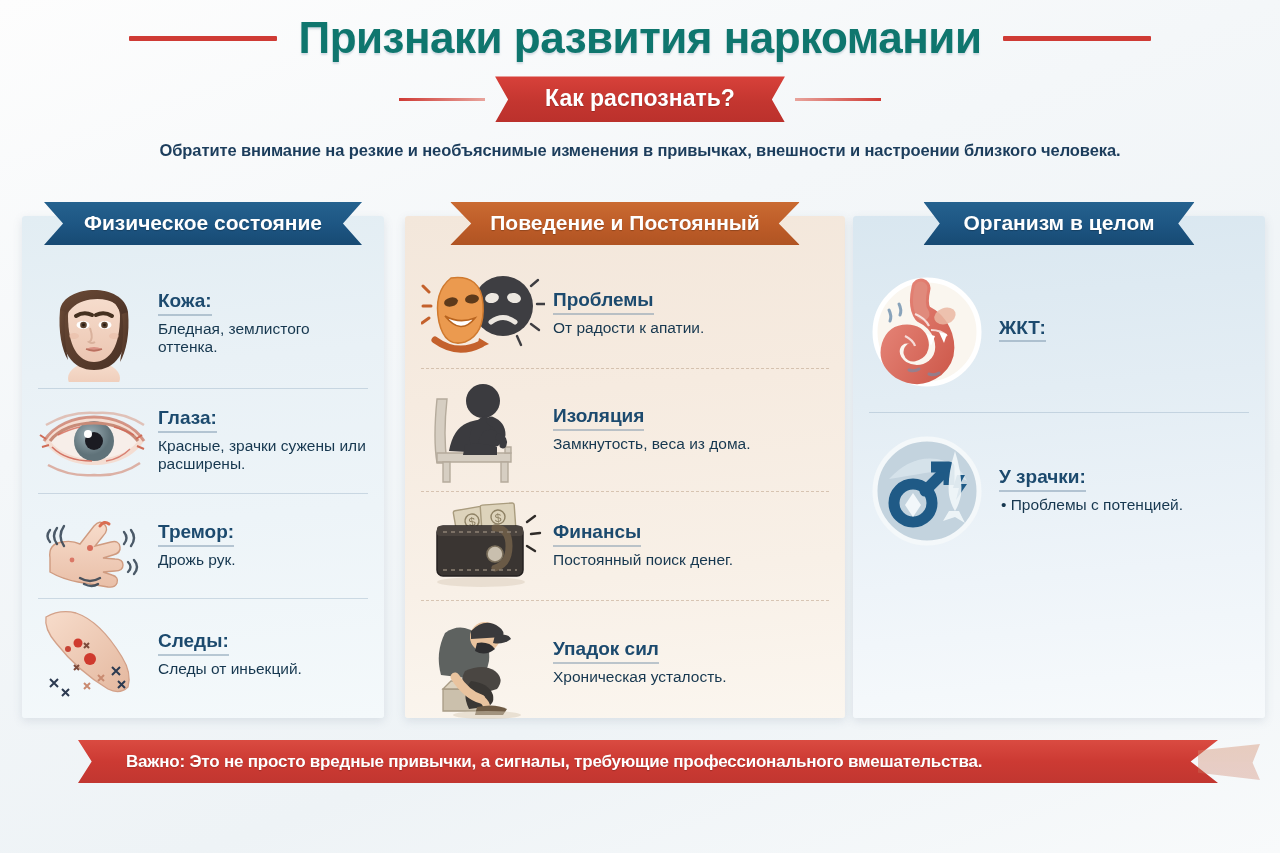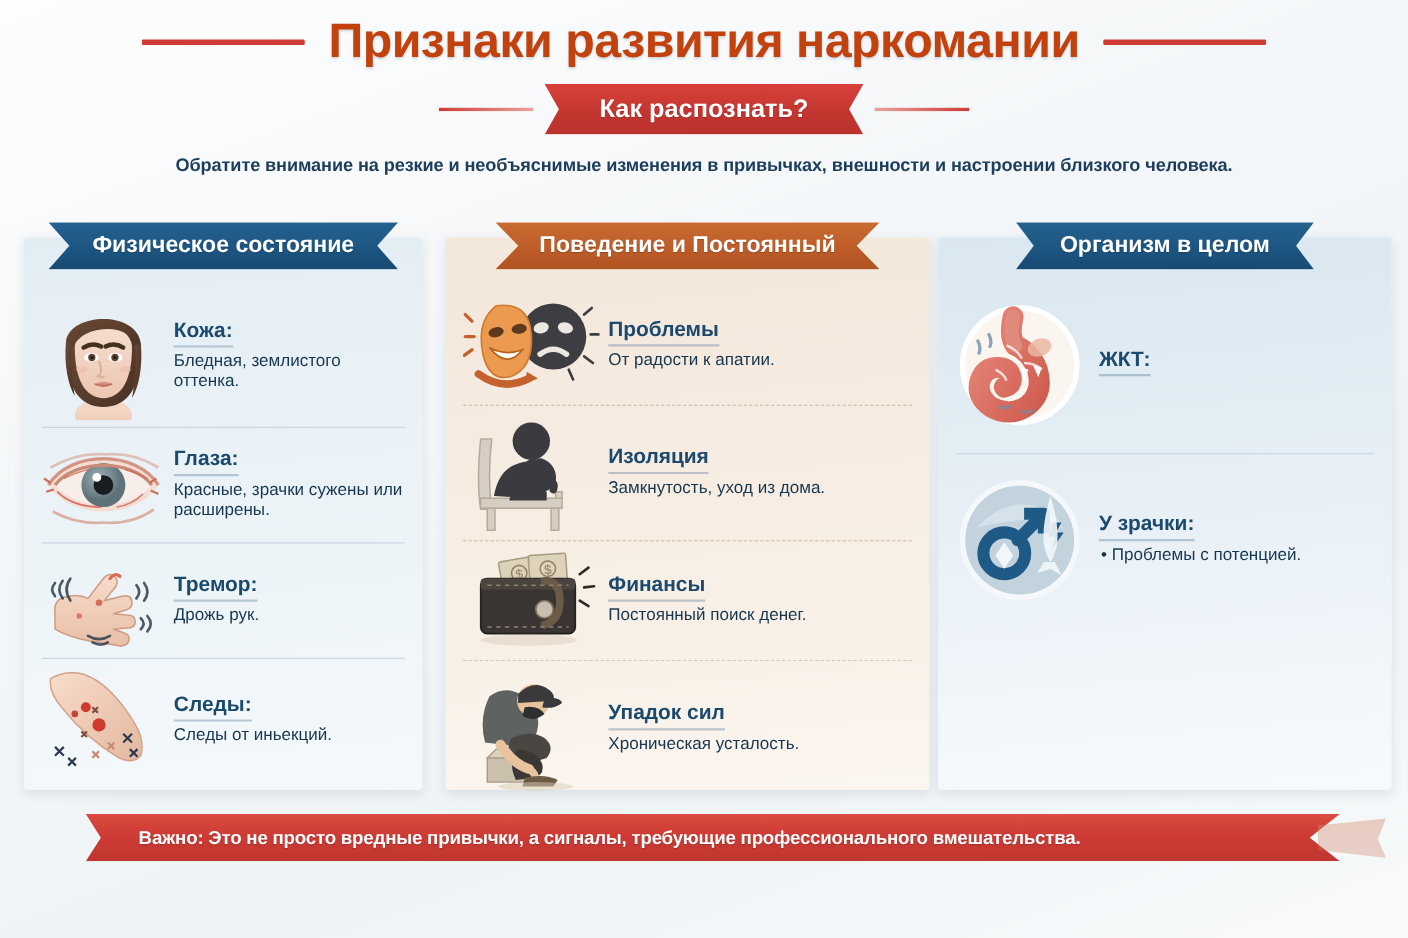--- a/index.html
+++ b/index.html
@@ -11,21 +11,21 @@
     overflow: hidden;
   }
 
   
   .header { width: 1280px; padding-top: 14px; text-align: center; }
   .title-row {
     display: flex; align-items: center; justify-content: center; gap: 22px;
   }
   .title-rule { height: 5px; width: 148px; background: #cf3b35; border-radius: 1px; }
   .main-title {
-    font-size: 44px; font-weight: bold; color: #c2410c;
+    font-size: 44px; font-weight: bold; color: #0f766e;
     letter-spacing: -0.5px; line-height: 1.1;
     text-shadow: 0 2px 2px rgba(140,160,180,0.35);
     white-space: nowrap;
   }
 
   .ribbon-row {
     margin-top: 14px; display: flex; align-items: center; justify-content: center; gap: 10px;
   }
   .ribbon-rule { height: 3px; width: 86px; background: linear-gradient(90deg,#e8a49c,#cf3b35); }
   .ribbon-rule.left { background: linear-gradient(90deg,#cf3b35,#e8a49c); }
@@ -340,21 +340,21 @@
             <circle cx="62" cy="26" r="17" fill="#3b3b3f"></circle>
             <path d="M66 40 q-12 4 -16 16 q-4 12 4 18 q10 4 14 -6 q4 -12 -2 -28Z" fill="#3b3b3f"></path>
             <path d="M64 56 q12 -4 16 6 q2 8 -6 10 l-14 2 q-6 -10 4 -18Z" fill="#3b3b3f"></path>
             <path d="M44 70 q16 -4 32 2 l0 8 l-34 0Z" fill="#3b3b3f"></path>
             <path d="M70 46 q10 4 10 14" stroke="#3b3b3f" stroke-width="9" fill="none" stroke-linecap="round"></path>
             <path d="M78 62 q6 2 4 8" stroke="#3b3b3f" stroke-width="7" fill="none" stroke-linecap="round"></path>
           </svg>
         </div>
         <div class="row-text">
           <div class="row-head">Изоляция</div>
-          <div class="row-body">Замкнутость, уход из дома.</div>
+          <div class="row-body">Замкнутость, веса из дома.</div>
         </div>
       </div>
 
       <div class="row">
         <div class="row-icon">
           <svg width="124" height="96" viewBox="0 0 124 96">
             <g>
               <rect x="34" y="10" width="34" height="26" rx="2" fill="#ddd3bb" stroke="#a99c7e" stroke-width="1.4" transform="rotate(-10 51 23)"></rect>
               <circle cx="51" cy="23" r="7" fill="none" stroke="#8e8164" stroke-width="1.4" transform="rotate(-10 51 23)"></circle>
               <text x="51" y="28" font-size="12" fill="#8e8164" text-anchor="middle" transform="rotate(-10 51 23)" font-family="'Liberation Sans',sans-serif">$</text>

